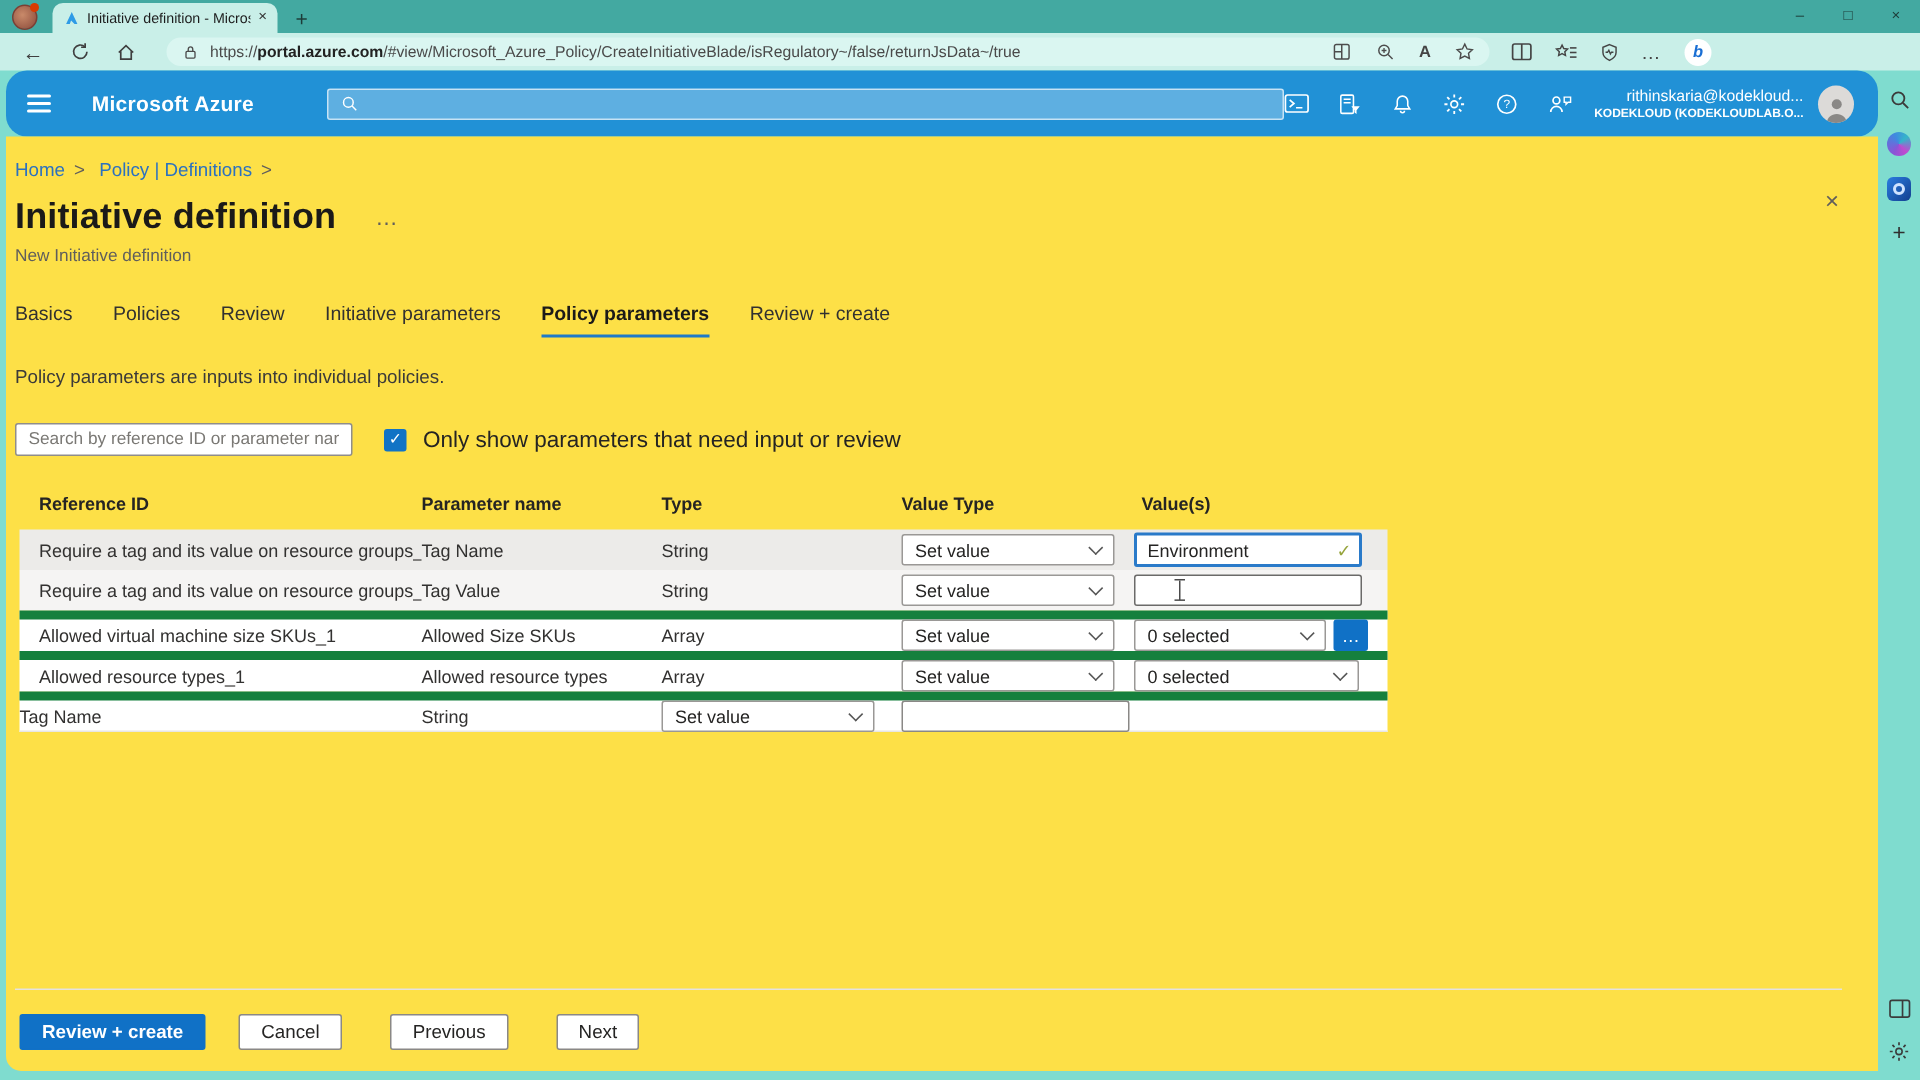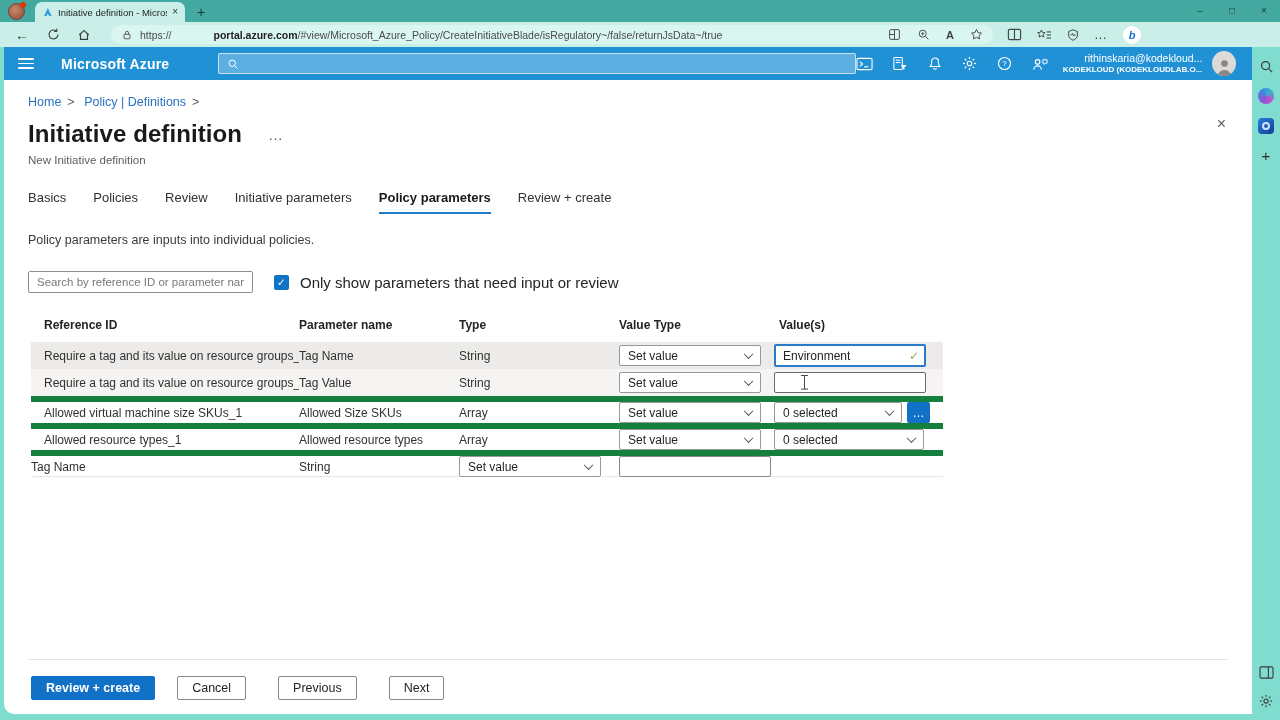--- a/index.html
+++ b/index.html
@@ -17,57 +17,57 @@
   .btab-close { font-size:10px; color:#333; line-height:1; }
   .newtab { color:#1d3c38; font-size:14px; margin:0 0 3px 12px; line-height:1; }
   .win-controls { margin-left:auto; display:flex; align-items:center; height:22px; }
   .win-controls span { width:32px; text-align:center; color:#1d3c38; font-size:10px; line-height:22px; }
 
   
   .toolbar { height:25px; background:#c9efe8; display:flex; align-items:center; padding:0 0 0 12px; color:#3f3f3f; }
   .nav-ico { width:20px; margin-right:11px; font-size:14px; color:#3f3f3f; display:flex; justify-content:center; }
   .url-pill { height:19px; background:#daf6f1; border-radius:10px; flex:0 0 882px; margin-left:6px; display:flex; align-items:center; padding:0 10px; gap:7px; }
   .url-text { flex:1; font-size:10.5px; color:#4a4a4a; white-space:nowrap; overflow:hidden; }
-  .url-text b { color:#222;padding-left:42px; }
+  .url-text b { color:#222; }
   .pill-ico { margin-left:9px; color:#4c4c4c; }
   .tb-ico { margin-left:14px; color:#444; }
   .read-aloud { font-size:11px; font-weight:bold; color:#444; }
   .copilot { width:18px; height:18px; border-radius:50%; background:#fff; margin-left:16px; margin-right:112px;
     display:flex; align-items:center; justify-content:center; font-weight:bold; font-size:11px; color:#1a6fd4; font-style:italic; }
 
   
   .main-row { display:flex; height:673px; }
   .window-col { width:1248px; margin-left:4px; display:flex; flex-direction:column; }
   .edge-sidebar { flex:1; display:flex; flex-direction:column; align-items:center; padding-top:12px; gap:14px; color:#3b3b3b; }
   .sb-spacer { flex:1; }
   .app-swirl { width:16px; height:16px; border-radius:50%; background:conic-gradient(from 210deg,#8a55d6,#3f8ae0 35%,#35b5c9 55%,#c04ad0 80%,#8a55d6); }
   .app-o { width:16px; height:16px; border-radius:4px; background:linear-gradient(135deg,#2b7de0,#123f8f); display:flex; align-items:center; justify-content:center; }
   .app-o i { width:8px; height:8px; border:2.2px solid #cfe3ff; border-radius:50%; }
   .sb-plus { font-size:15px; color:#2f2f2f; line-height:1; }
   .sb-bottom { display:flex; flex-direction:column; align-items:center; gap:15px; margin-bottom:12px; }
 
   
-  .az-header { height:33px; background:#2191d6; display:flex; align-items:center; padding:0 10px 0 14px; color:#fff; }
+  .az-header { height:44px; background:#2191d6; display:flex; align-items:center; padding:0 10px 0 14px; color:#fff;border-radius:14px; }
   .hamburger { width:17px; display:flex; flex-direction:column; gap:3px; margin-right:27px; }
   .hamburger i { height:1.8px; background:#fff; border-radius:1px; }
   .az-brand { font-size:14px; font-weight:700; letter-spacing:.2px; white-space:nowrap; }
   .az-search { width:672px; height:21px; margin-left:49px; background:rgba(255,255,255,.28); border:1px solid rgba(255,255,255,.65);
     border-radius:2px; display:flex; align-items:center; padding:0 8px; gap:7px; }
   .az-search input { flex:1; background:transparent; border:none; outline:none; color:#fff; font-size:11.5px; font-family:inherit; }
   .az-search input::placeholder { color:#eef7ff; opacity:.95; }
   .az-icons { display:flex; align-items:center; gap:17px; margin-left:auto; }
   .az-ico { width:18px; display:flex; justify-content:center; }
   .az-account { text-align:right; line-height:1.2; margin:0 4px 0 14px; }
   .az-email { font-size:10.5px; white-space:nowrap; }
   .az-tenant { font-size:8px; font-weight:700; white-space:nowrap; }
   .az-avatar { width:25px; height:25px; border-radius:50%; background:#dcdad8; margin:0 6px 0 6px; display:flex; align-items:flex-end; justify-content:center; overflow:hidden; }
 
   
-  .content { flex:1; background:#ffffff; border-bottom-left-radius:10px; margin-bottom:6px; position:relative;
-    display:flex; flex-direction:column; padding:12px 24px 0 24px; overflow:hidden; }
+  .content { flex:1; background:#fde047; border-bottom-left-radius:10px; margin-bottom:6px; position:relative;
+    display:flex; flex-direction:column; padding:12px 24px 0 6px; overflow:hidden; }
   .breadcrumb { font-size:12.5px; color:#605e5c; margin-top:3px; }
   .breadcrumb a { color:#2b71c0; text-decoration:none; margin-right:6px; }
   .breadcrumb .sep { margin-right:6px; color:#605e5c; }
   .title-row { display:flex; align-items:center; margin-top:11px; }
   .page-title { font-size:24px; font-weight:700; color:#1b1a19; letter-spacing:.1px; }
   .title-more { margin-left:26px; color:#605e5c; font-size:15px; letter-spacing:1px; }
   .blade-close { position:absolute; right:26px; top:36px; font-size:16px; color:#605e5c; line-height:1; }
   .page-sub { margin-top:6px; font-size:11.5px; color:#605e5c; }
 
   .tabs { display:flex; gap:27px; margin-top:24px; font-size:13px; color:#323130; }

